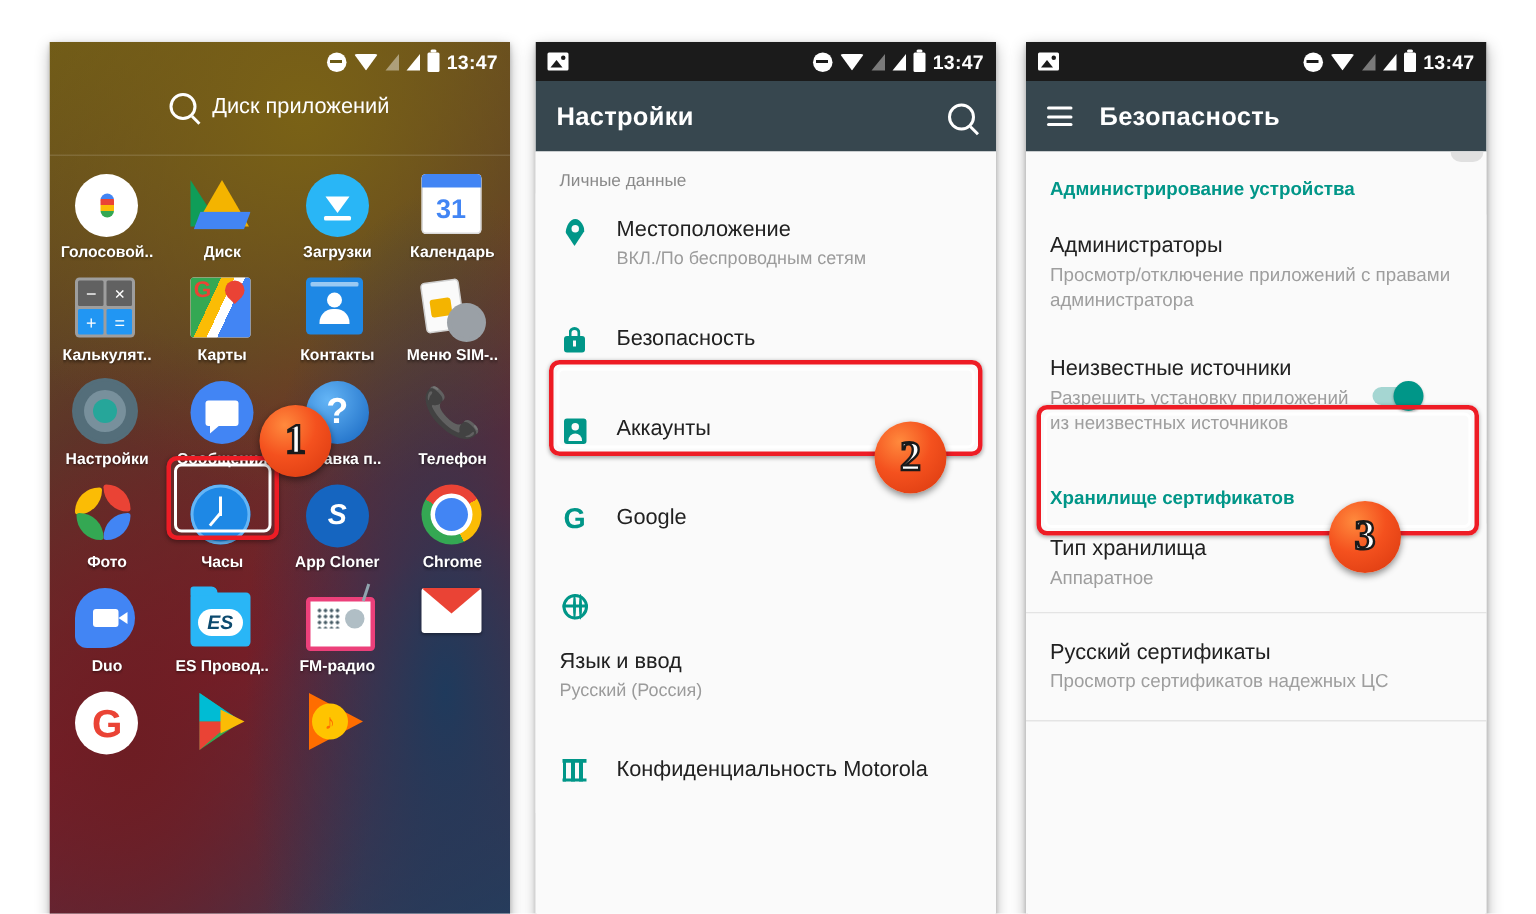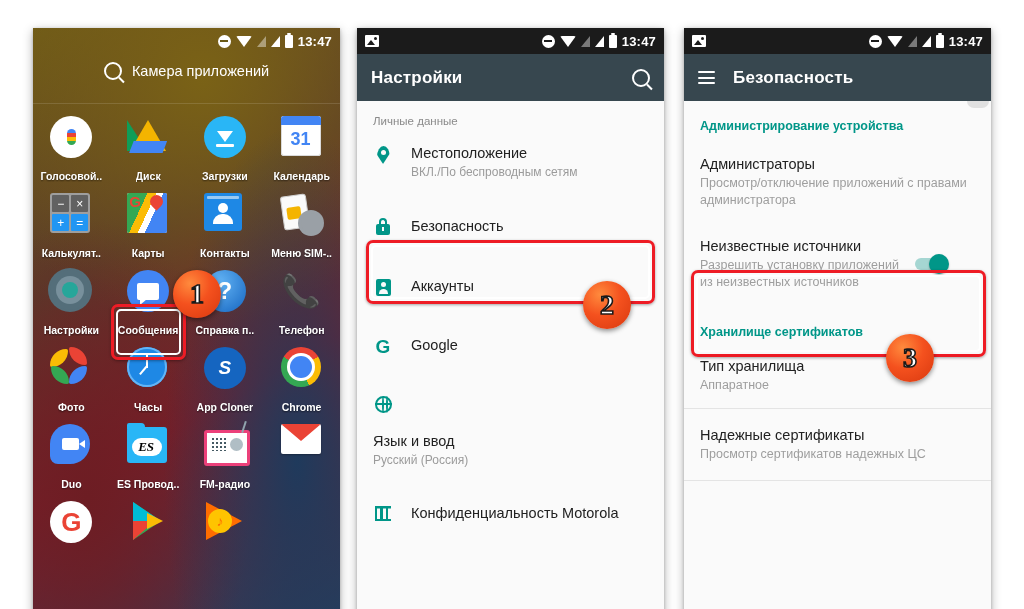--- a/index.html
+++ b/index.html
@@ -67,21 +67,21 @@
   }
   .search-icon{width:14px;height:14px;border:2px solid #fff;border-radius:50%;position:relative;}
   .search-icon:after{content:"";position:absolute;right:-5px;bottom:-3px;width:7px;height:2px;background:#fff;transform:rotate(45deg);}
   .drawer-sep{position:absolute;top:75px;left:0;width:100%;height:1px;background:rgba(255,255,255,0.13);}
 
   .grid{
     position:absolute;top:84px;left:0;width:100%;
     display:grid;grid-template-columns:repeat(4,1fr);
     row-gap:7px;
   }
-  .app{display:flex;flex-direction:column;align-items:center;gap:12px;padding-top:4px;}
+  .app{display:flex;flex-direction:column;align-items:center;gap:4px;padding-top:4px;}
   .app-ico{width:42px;height:42px;position:relative;}
   .app-label{
     color:#fff;font-size:10.5px;line-height:12px;max-width:70px;
     text-align:center;white-space:nowrap;overflow:hidden;text-overflow:ellipsis;
     text-shadow:0 1px 2px rgba(0,0,0,.55);
     font-weight:bold;
   }
   .circ{width:42px;height:42px;border-radius:50%;display:flex;align-items:center;justify-content:center;}
 
   
@@ -135,21 +135,21 @@
   .i-clock .h2{position:absolute;left:19px;top:19px;width:2px;height:11px;background:#fff;transform-origin:top center;transform:rotate(40deg);}
   .i-cloner{background:#1565c0;color:#fff;font-style:italic;font-size:19px;font-weight:bold;position:relative;}
   .i-chrome{width:40px;height:40px;border-radius:50%;background:conic-gradient(from -60deg,#ea4335 0 33%,#fbbc05 33% 60%,#34a853 60% 100%);position:relative;}
   .i-chrome:after{content:"";position:absolute;inset:9px;border-radius:50%;background:#4285f4;box-shadow:0 0 0 3px #fff;}
   .i-duo{width:40px;height:40px;border-radius:50% 50% 50% 8px;background:#4285f4;display:flex;align-items:center;justify-content:center;}
   .i-duo .cam{width:17px;height:12px;background:#fff;border-radius:2px;position:relative;}
   .i-duo .cam:after{content:"";position:absolute;right:-6px;top:2px;width:0;height:0;border-top:4px solid transparent;border-bottom:4px solid transparent;border-right:6px solid #fff;}
   .i-es{width:40px;height:36px;background:#29b6f6;border-radius:3px;position:relative;margin-top:3px;}
   .i-es:before{content:"";position:absolute;top:-4px;left:0;width:18px;height:6px;background:#29b6f6;border-radius:2px 4px 0 0;}
   .i-es .cl{position:absolute;left:5px;top:11px;width:30px;height:18px;background:#fff;border-radius:10px;}
-  .i-es .tx{position:absolute;left:11px;top:12px;color:#000000;font-size:13px;font-weight:bold;font-style:italic;font-family:Liberation Serif, serif;}
+  .i-es .tx{position:absolute;left:11px;top:12px;color:#0c4a6e;font-size:13px;font-weight:bold;font-style:italic;}
   .i-fm{width:40px;height:30px;background:#fff;border:3px solid #ec407a;border-radius:3px;position:relative;margin-top:6px;}
   .i-fm .sp{position:absolute;right:4px;top:5px;width:13px;height:13px;border-radius:50%;background:#b0bec5;}
   .i-fm .dt{position:absolute;left:4px;top:4px;width:16px;height:14px;background:
     radial-gradient(#455a64 1px, transparent 1.2px) 0 0/4px 4px;}
   .i-fm .an{position:absolute;right:2px;top:-12px;width:2px;height:12px;background:#90a4ae;transform:rotate(18deg);}
   .i-gmail{width:40px;height:30px;background:#fff;border-radius:2px;position:relative;box-shadow:0 1px 2px rgba(0,0,0,.3);overflow:hidden;}
   .i-gmail:before{content:"";position:absolute;left:0;top:0;width:0;height:0;border-left:20px solid transparent;border-right:20px solid transparent;border-top:17px solid #ea4335;}
   .i-google{background:#fff;color:#ea4335;font-size:26px;font-weight:bold;}
   .i-play{width:40px;height:40px;position:relative;}
   .i-play .tri{position:absolute;left:6px;top:1px;width:0;height:0;border-top:19px solid transparent;border-bottom:19px solid transparent;border-left:28px solid #34a853;}
@@ -244,21 +244,21 @@
           <span class="ic-wifi"></span>
           <span class="ic-sig empty"></span>
           <span class="ic-sig"></span>
           <span class="ic-batt"></span>
           <span class="sb-time">13:47</span>
         </div>
       </div>
 
       <div class="search-row">
         <span class="search-icon"></span>
-        <span>Камера приложений</span>
+        <span>Диск приложений</span>
       </div>
       <div class="drawer-sep"></div>
 
       <div class="grid">
 
         <div class="app">
           <div class="app-ico">
               <div class="circ i-voice">
                 <span class="mic"></span>
               </div>
@@ -620,21 +620,21 @@
         <div class="txt" style="flex:1;">
           <div class="t1">Тип хранилища</div>
           <div class="t2">Аппаратное</div>
         </div>
       </div>
 
       <div class="divider"></div>
 
       <div class="row2" style="padding-top:17px;padding-bottom:17px;">
         <div class="txt" style="flex:1;">
-          <div class="t1">Надежные сертификаты</div>
+          <div class="t1">Русский сертификаты</div>
           <div class="t2">Просмотр сертификатов надежных ЦС</div>
         </div>
       </div>
 
       <div class="divider"></div>
     </div>
   </div>
 
   <div class="hl" style="left:111px;top:304px;width:75px;height:56px;">
     <span class="hl-in"></span>

